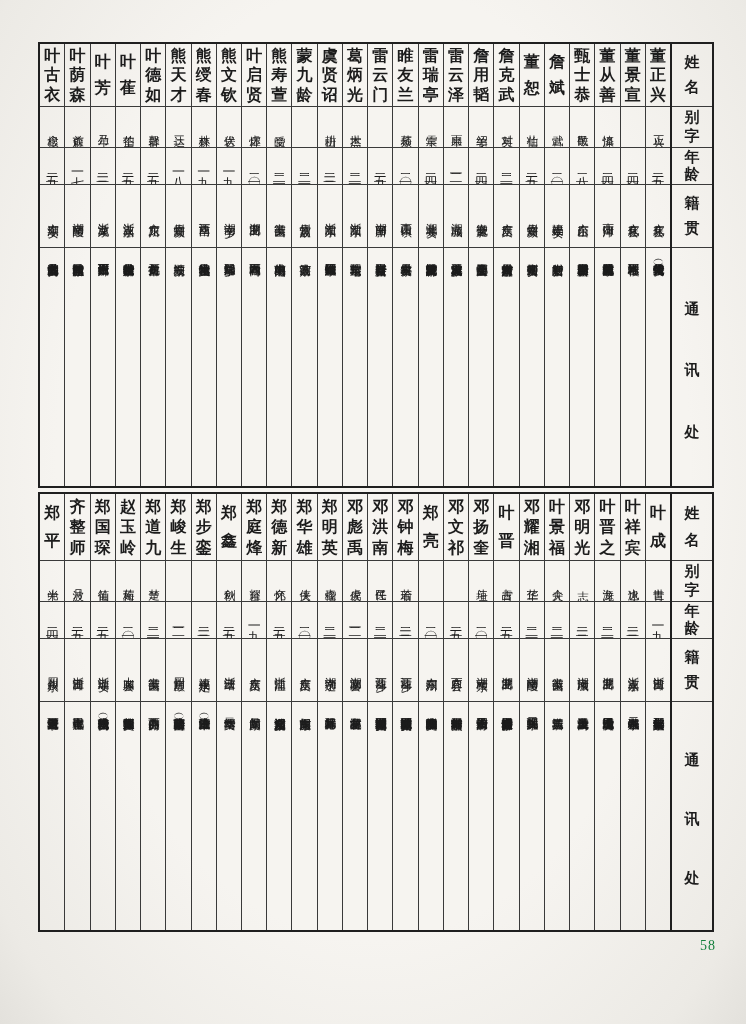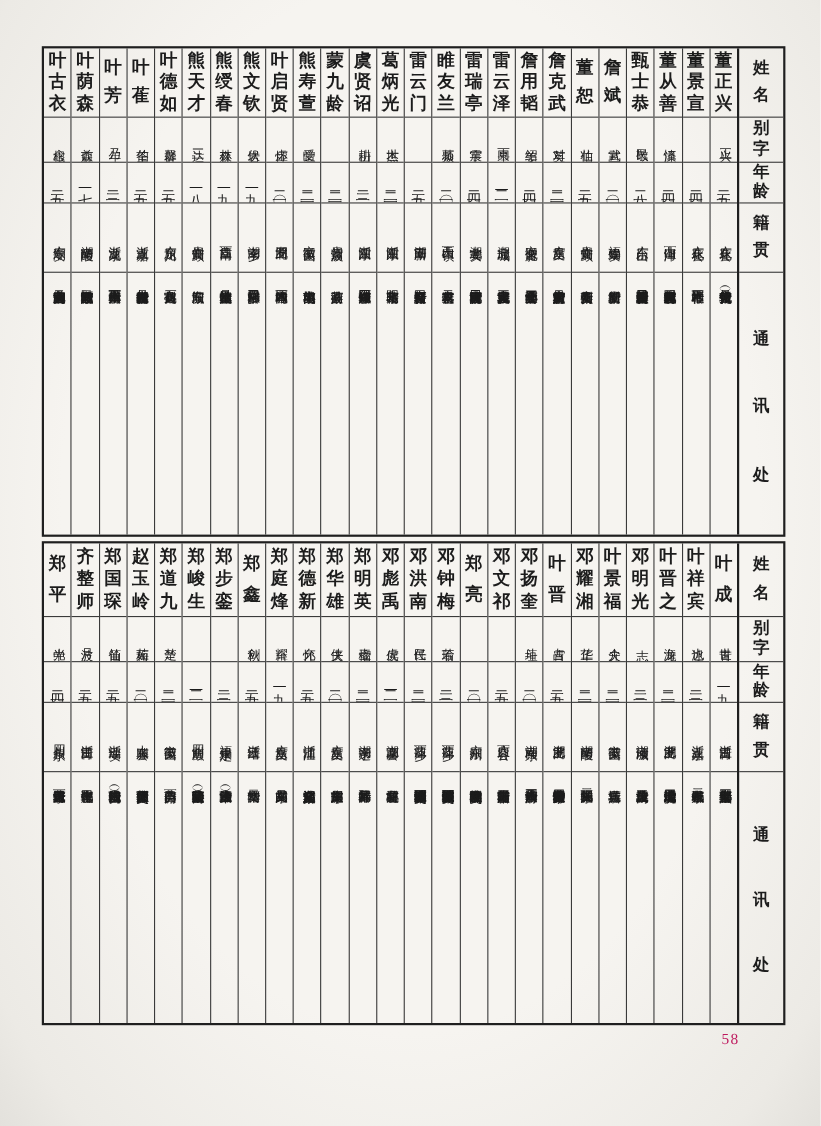--- a/index.html
+++ b/index.html
@@ -39,22 +39,22 @@
   .spread{
     display:flex;flex-direction:column;justify-content:space-evenly;align-items:center;
     height:100%;width:100%;
   }
   .name-text{font-weight:700;font-size:16px;}
   .name-text div{line-height:1;}
   .header-col .cell{font-weight:700;}
   .hdr{font-size:15px;font-weight:700;}
   .hdr div{line-height:1;}
   #page-number{
-    position:absolute;left:656px;top:938px;
-    font-size:14px;color:#be185d;letter-spacing:1px;
+    position:absolute;left:700px;top:938px;
+    font-size:14px;color:#15803d;letter-spacing:1px;
   }
 </style>
 </head>
 <body>
 
 <div class="roster" id="table-0">
   <div class="col header-col">
     <div class="cell r-name">
         <div class="spread hdr">
           <div>姓</div>

